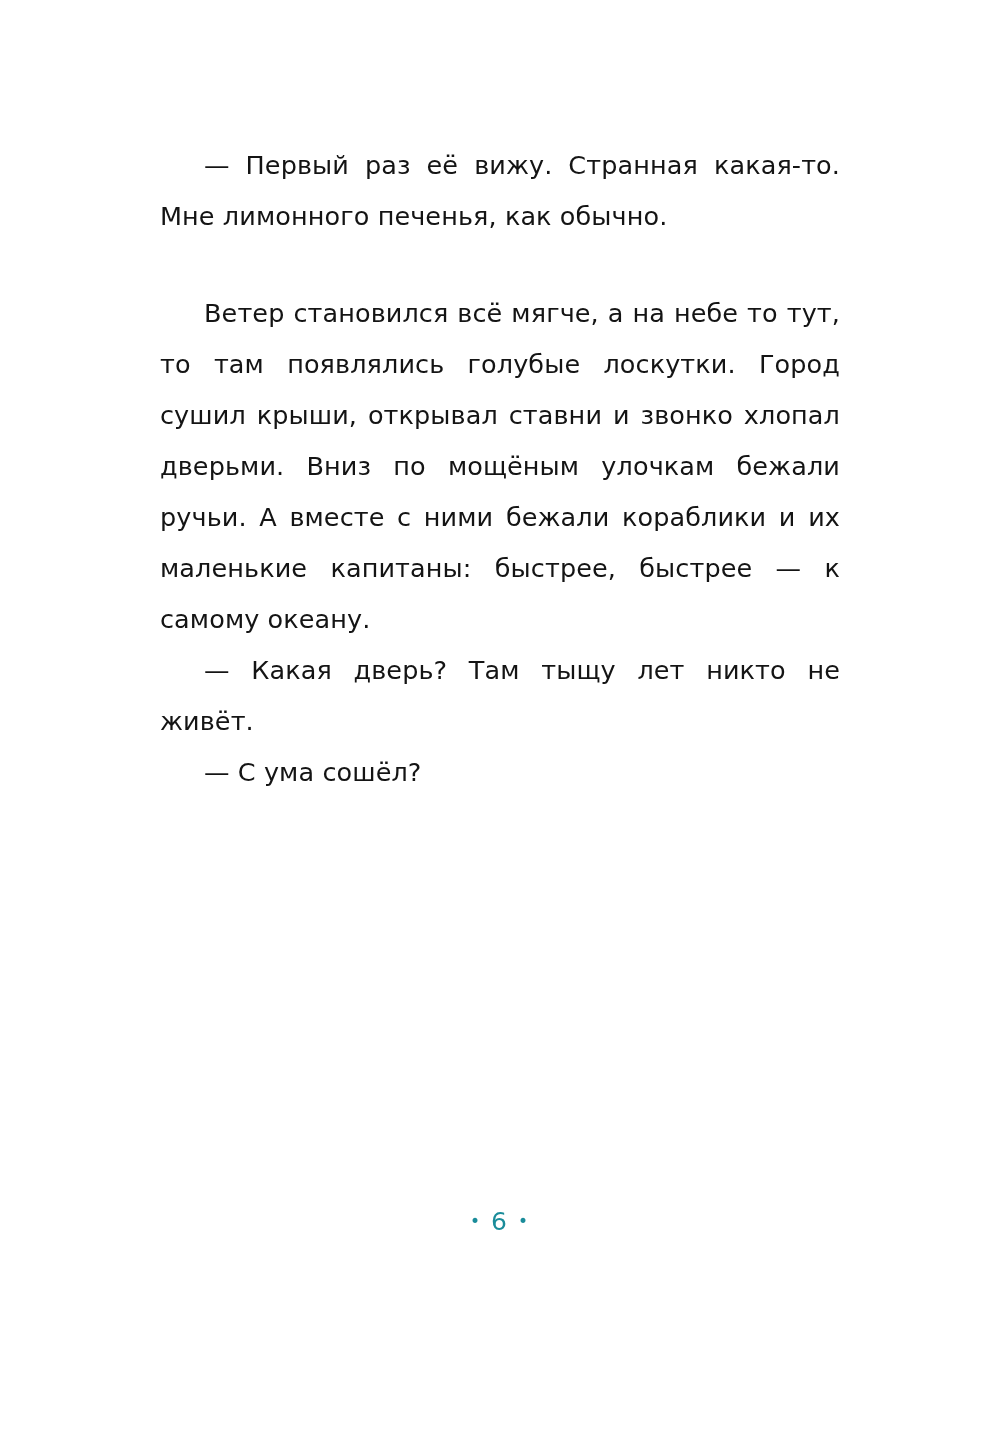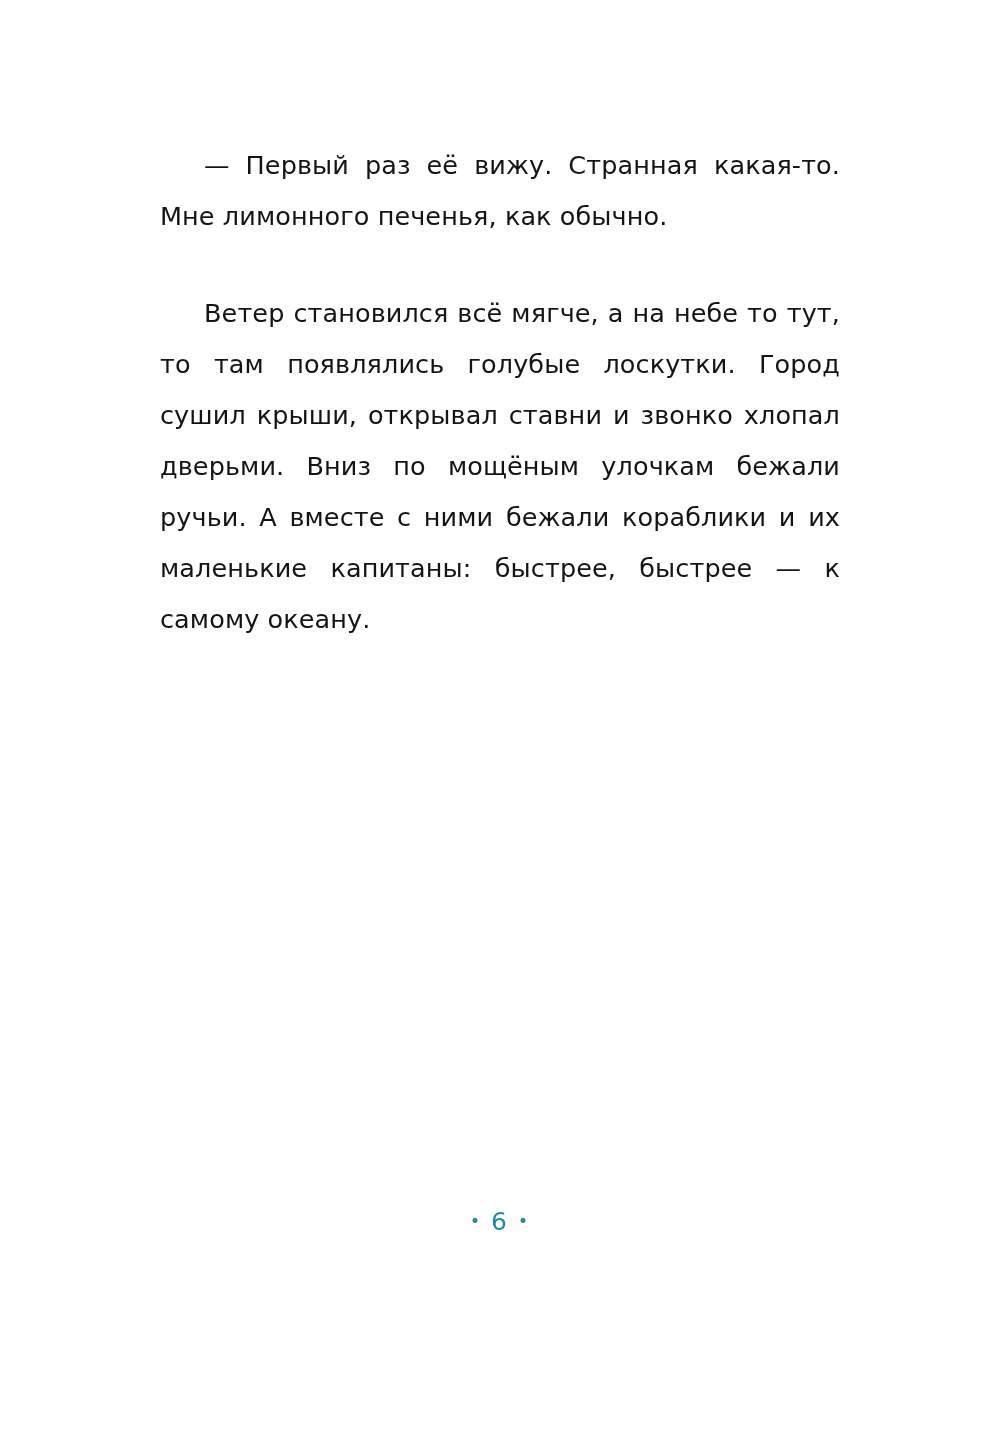--- a/index.html
+++ b/index.html
@@ -64,19 +64,21 @@
   }
 </style>
 </head>
 <body>
 
 <div class="page">
 
   <div class="text-column">
     <p class="para indent gap-after">— Первый раз её вижу. Странная какая-то. Мне лимонного печенья, как обычно.</p>
     <p class="para indent">Ветер становился всё мягче, а на небе то тут, то там появлялись голубые лоскутки. Город сушил крыши, открывал ставни и звонко хлопал дверьми. Вниз по мощёным улочкам бежали ручьи. А вместе с ними бежали кораблики и их маленькие капитаны: быстрее, быстрее — к самому океану.</p>
+    <p class="para indent">— Какая дверь? Там тыщу лет никто не живёт.</p>
+    <p class="para indent">— С ума сошёл?</p>
   </div>
 
   <div class="page-number">
     <span class="dot">•</span><span class="num">6</span><span class="dot">•</span>
   </div>
 
 </div>
 
 </body></html>

